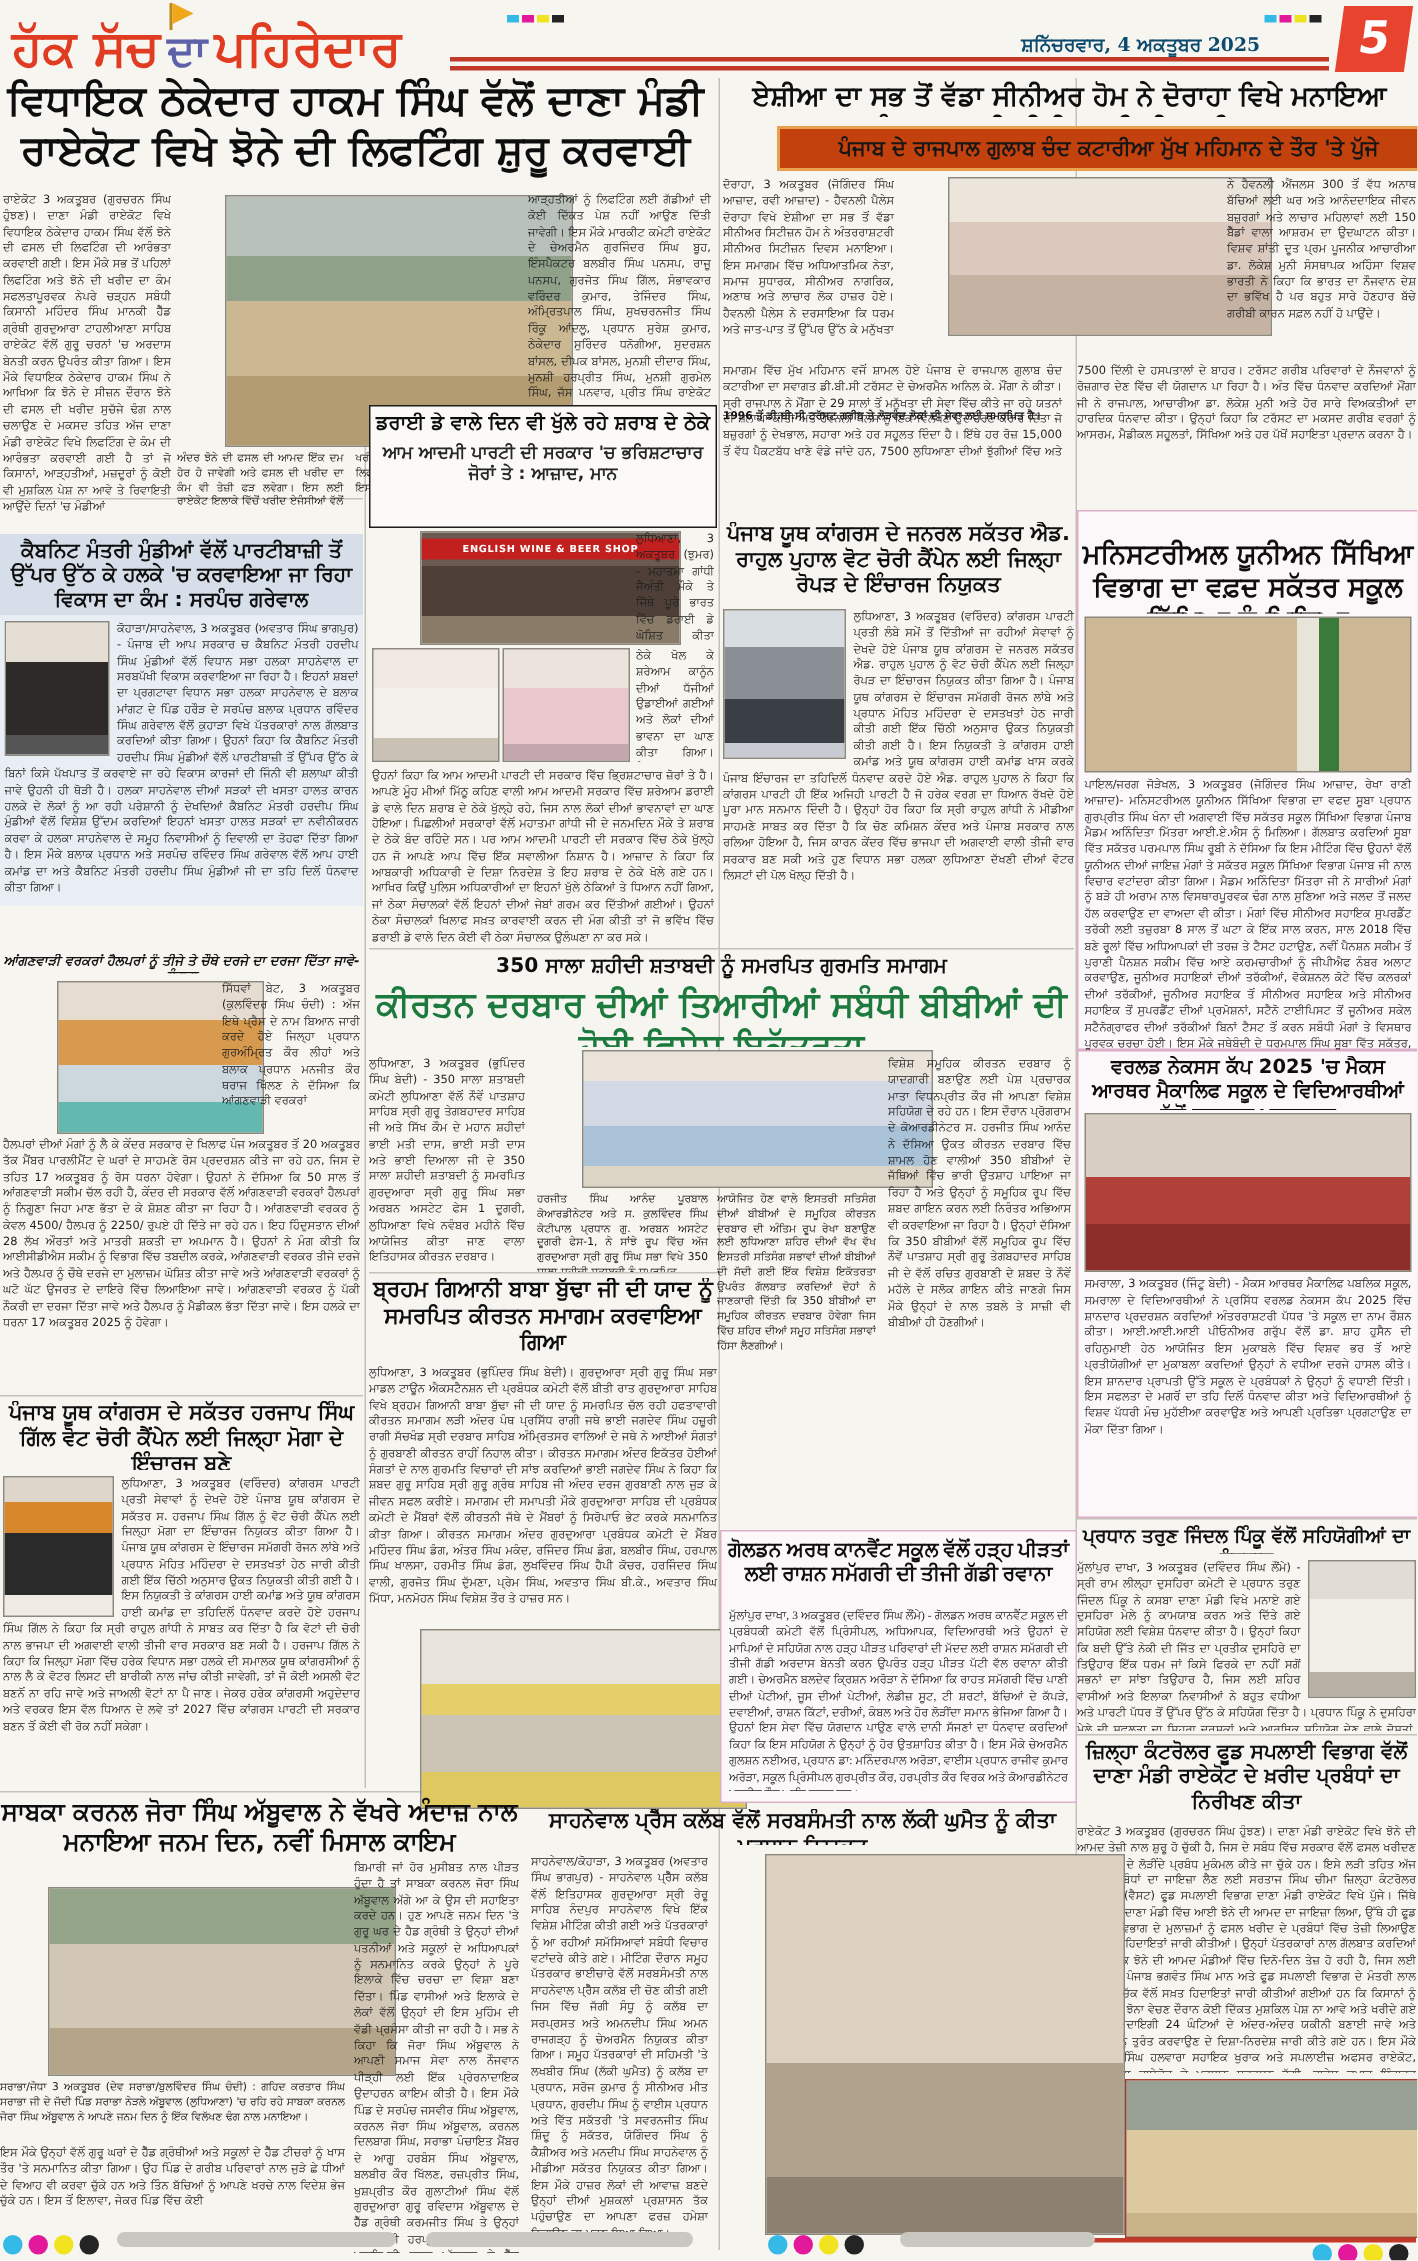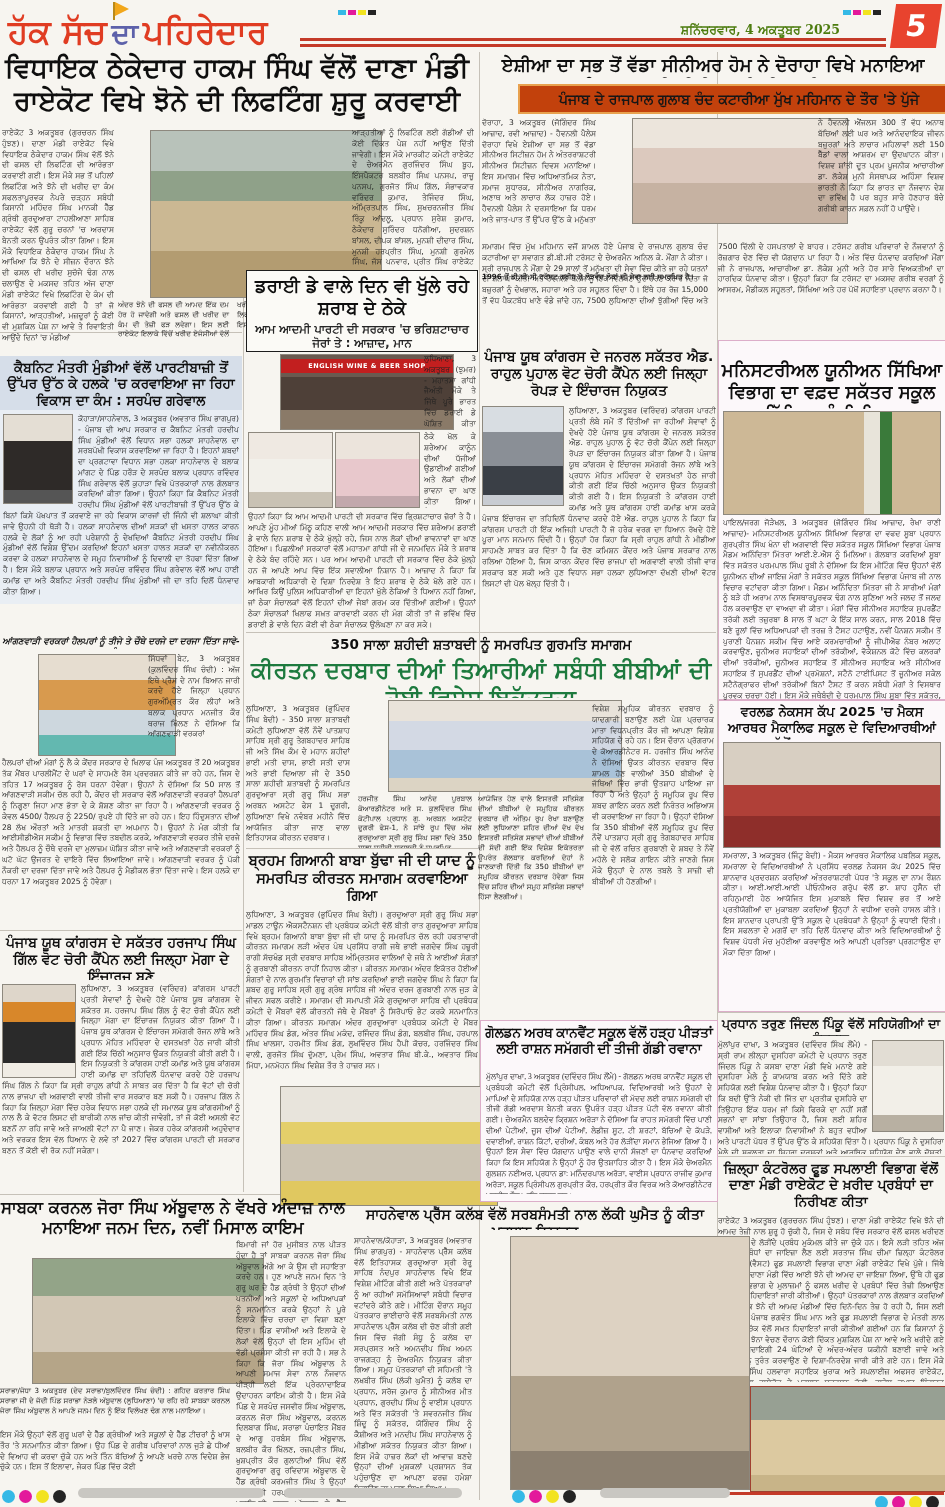--- a/index.html
+++ b/index.html
@@ -46,21 +46,21 @@
 
   <div class="abs" style="left:8px;top:2px;width:330px;height:46px;display:flex;align-items:flex-end;gap:5px;">
     <span class="logo-red" style="font-size:33px;line-height:1;">ਹੱਕ ਸੱਚ</span>
     <span style="position:relative;display:inline-block;">
       <span class="abs" style="left:2px;top:-18px;width:2px;height:18px;background:#b98a1a;"></span>
       <span class="abs" style="left:4px;top:-18px;width:0;height:0;border-top:7px solid transparent;border-bottom:7px solid transparent;border-left:14px solid #f2a71b;"></span>
       <span class="logo-blue" style="font-size:28px;line-height:1;">ਦਾ</span>
     </span>
     <span class="logo-red" style="font-size:33px;line-height:1;">ਪਹਿਰੇਦਾਰ</span>
   </div>
-  <div class="abs" style="left:610px;top:22px;width:230px;text-align:right;font-family:'DejaVu Serif',serif;font-weight:700;font-size:12.5px;color:#4d7c0f;">ਸ਼ਨਿੱਚਰਵਾਰ, 4 ਅਕਤੂਬਰ 2025</div>
+  <div class="abs" style="left:610px;top:22px;width:230px;text-align:right;font-family:'DejaVu Serif',serif;font-weight:700;font-size:12.5px;color:#0c4a6e;">ਸ਼ਨਿੱਚਰਵਾਰ, 4 ਅਕਤੂਬਰ 2025</div>
   <div class="abs pagebox" style="left:893px;top:4px;width:46px;height:44px;font-size:30px;line-height:44px;">5</div>
   <div class="rule-red" style="left:300px;top:38px;width:586px;"></div>
   <div class="rule-red" style="left:300px;top:44px;width:586px;"></div>
 
   <div class="vline" style="left:243px;top:270px;height:922px;"></div>
   <div class="vline" style="left:479px;top:52px;height:1448px;"></div>
   <div class="vline" style="left:717px;top:52px;height:1432px;"></div>
   <div class="hline" style="left:0;top:332px;width:242px;"></div>
   <div class="hline" style="left:0;top:586px;width:242px;"></div>
   <div class="hline" style="left:0;top:930px;width:242px;"></div>
@@ -70,21 +70,21 @@
   <div class="hline" style="left:718px;top:1012px;width:227px;"></div>
   <div class="hline" style="left:718px;top:1156px;width:227px;"></div>
 
   <div class="abs hl" style="left:0;top:52px;width:474px;height:72px;font-size:27px;">ਵਿਧਾਇਕ ਠੇਕੇਦਾਰ ਹਾਕਮ ਸਿੰਘ ਵੱਲੋਂ ਦਾਣਾ ਮੰਡੀ ਰਾਏਕੋਟ ਵਿਖੇ ਝੋਨੇ ਦੀ ਲਿਫਟਿੰਗ ਸ਼ੁਰੂ ਕਰਵਾਈ</div>
   <div class="abs bodytxt" style="left:2px;top:128px;width:112px;height:216px;">ਰਾਏਕੋਟ 3 ਅਕਤੂਬਰ (ਗੁਰਚਰਨ ਸਿੰਘ ਹੁੰਝਣ)। ਦਾਣਾ ਮੰਡੀ ਰਾਏਕੋਟ ਵਿਖੇ ਵਿਧਾਇਕ ਠੇਕੇਦਾਰ ਹਾਕਮ ਸਿੰਘ ਵੱਲੋਂ ਝੋਨੇ ਦੀ ਫਸਲ ਦੀ ਲਿਫਟਿੰਗ ਦੀ ਆਰੰਭਤਾ ਕਰਵਾਈ ਗਈ। ਇਸ ਮੌਕੇ ਸਭ ਤੋਂ ਪਹਿਲਾਂ ਲਿਫਟਿੰਗ ਅਤੇ ਝੋਨੇ ਦੀ ਖਰੀਦ ਦਾ ਕੰਮ ਸਫਲਤਾਪੂਰਵਕ ਨੇਪਰੇ ਚੜ੍ਹਨ ਸਬੰਧੀ ਕਿਸਾਨੀ ਮਹਿੰਦਰ ਸਿੰਘ ਮਾਨਕੀ ਹੈੱਡ ਗ੍ਰੰਥੀ ਗੁਰਦੁਆਰਾ ਟਾਹਲੀਆਣਾ ਸਾਹਿਬ ਰਾਏਕੋਟ ਵੱਲੋਂ ਗੁਰੂ ਚਰਨਾਂ 'ਚ ਅਰਦਾਸ ਬੇਨਤੀ ਕਰਨ ਉਪਰੰਤ ਕੀਤਾ ਗਿਆ। ਇਸ ਮੌਕੇ ਵਿਧਾਇਕ ਠੇਕੇਦਾਰ ਹਾਕਮ ਸਿੰਘ ਨੇ ਆਖਿਆ ਕਿ ਝੋਨੇ ਦੇ ਸੀਜ਼ਨ ਦੌਰਾਨ ਝੋਨੇ ਦੀ ਫਸਲ ਦੀ ਖਰੀਦ ਸੁਚੱਜੇ ਢੰਗ ਨਾਲ ਚਲਾਉਣ ਦੇ ਮਕਸਦ ਤਹਿਤ ਅੱਜ ਦਾਣਾ ਮੰਡੀ ਰਾਏਕੋਟ ਵਿਖੇ ਲਿਫਟਿੰਗ ਦੇ ਕੰਮ ਦੀ ਆਰੰਭਤਾ ਕਰਵਾਈ ਗਈ ਹੈ ਤਾਂ ਜੋ ਕਿਸਾਨਾਂ, ਆੜ੍ਹਤੀਆਂ, ਮਜ਼ਦੂਰਾਂ ਨੂੰ ਕੋਈ ਵੀ ਮੁਸ਼ਕਿਲ ਪੇਸ਼ ਨਾ ਆਵੇ ਤੇ ਰਿਵਾਇਤੀ ਆਉਂਦੇ ਦਿਨਾਂ 'ਚ ਮੰਡੀਆਂ</div>
   <div class="ph" style="left:118px;top:130px;width:230px;height:166px;background:linear-gradient(#b8c2ba 0 24%,#8fa189 24% 42%,#cbb893 42% 72%,#b39c71 72%);"></div>
   <div class="abs cap" style="left:118px;top:300px;width:230px;height:46px;column-count:2;column-gap:8px;">ਅੰਦਰ ਝੋਨੇ ਦੀ ਫਸਲ ਦੀ ਆਮਦ ਇੱਕ ਦਮ ਹੋਰ ਹੋ ਜਾਵੇਗੀ ਅਤੇ ਫਸਲ ਦੀ ਖਰੀਦ ਦਾ ਕੰਮ ਵੀ ਤੇਜ਼ੀ ਫੜ ਲਵੇਗਾ। ਇਸ ਲਈ ਰਾਏਕੋਟ ਇਲਾਕੇ ਵਿੱਚੋਂ ਖਰੀਦ ਏਜੰਸੀਆਂ ਵੱਲੋਂ ਖਰੀਦੀ ਗਈ ਫਸਲ ਦੀਆਂ ਬੋਰੀਆਂ ਦੀ ਲਿਫਟਿੰਗ ਨਾਲੋ-ਨਾਲ ਕਰਵਾਈ ਜਾਵੇਗੀ। ਇਸ ਮੌਕੇ ਟਰੱਕ ਯੂਨੀਅਨ ਰਾਏਕੋਟ ਦੇ ਪ੍ਰਧਾਨ ਬਿੰਦਰਜੀਤ ਸਿੰਘ ਗਿੱਲ ਨੇ ਆਖਿਆ ਕਿ ਝੋਨੇ ਦੀ ਖਰੀਦ ਦੌਰਾਨ</div>
   <div class="abs bodytxt" style="left:352px;top:128px;width:122px;height:138px;">ਆੜ੍ਹਤੀਆਂ ਨੂੰ ਲਿਫਟਿੰਗ ਲਈ ਗੱਡੀਆਂ ਦੀ ਕੋਈ ਦਿੱਕਤ ਪੇਸ਼ ਨਹੀਂ ਆਉਣ ਦਿੱਤੀ ਜਾਵੇਗੀ। ਇਸ ਮੌਕੇ ਮਾਰਕੀਟ ਕਮੇਟੀ ਰਾਏਕੋਟ ਦੇ ਚੇਅਰਮੈਨ ਗੁਰਜਿੰਦਰ ਸਿੰਘ ਬੂਹ, ਇੰਸਪੈਕਟਰ ਬਲਬੀਰ ਸਿੰਘ ਪਨਸਪ, ਰਾਜੂ ਪਨਸਪ, ਗੁਰਜੋਤ ਸਿੰਘ ਗਿੱਲ, ਸੰਭਾਵਕਾਰ ਵਰਿੰਦਰ ਕੁਮਾਰ, ਤੇਜਿੰਦਰ ਸਿੰਘ, ਅੰਮ੍ਰਿਤਪਾਲ ਸਿੰਘ, ਸੁਖਚਰਨਜੀਤ ਸਿੰਘ ਰਿੰਕੂ ਆਂਦਲੂ, ਪ੍ਰਧਾਨ ਸੁਰੇਸ਼ ਕੁਮਾਰ, ਠੇਕੇਦਾਰ ਸੁਰਿੰਦਰ ਧਨੋਗੀਆ, ਸੁਦਰਸ਼ਨ ਬਾਂਸਲ, ਦੀਪਕ ਬਾਂਸਲ, ਮੁਨਸ਼ੀ ਦੀਦਾਰ ਸਿੰਘ, ਮੁਨਸ਼ੀ ਹਰਪ੍ਰੀਤ ਸਿੰਘ, ਮੁਨਸ਼ੀ ਗੁਰਮੇਲ ਸਿੰਘ, ਜੱਸ ਪਨਵਾਰ, ਪ੍ਰੀਤ ਸਿੰਘ ਰਾਏਕੋਟ ਆਦਿ ਹਾਜ਼ਰ ਸਨ।</div>
 
   <div class="abs boxed" style="left:246px;top:270px;width:230px;height:80px;">
-    <div class="hl" style="font-size:18px;margin-top:4px;">ਡਰਾਈ ਡੇ ਵਾਲੇ ਦਿਨ ਵੀ ਖੁੱਲੇ ਰਹੇ ਸ਼ਰਾਬ ਦੇ ਠੇਕੇ</div>
+    <div class="hl" style="font-size:13px;margin-top:4px;">ਡਰਾਈ ਡੇ ਵਾਲੇ ਦਿਨ ਵੀ ਖੁੱਲੇ ਰਹੇ ਸ਼ਰਾਬ ਦੇ ਠੇਕੇ</div>
     <div class="hl" style="font-size:11.5px;margin-top:3px;color:#262626;">ਆਮ ਆਦਮੀ ਪਾਰਟੀ ਦੀ ਸਰਕਾਰ 'ਚ ਭਰਿਸ਼ਟਾਚਾਰ ਜੋਰਾਂ ਤੇ : ਆਜ਼ਾਦ, ਮਾਨ</div>
   </div>
   <div class="ph" style="left:248px;top:354px;width:172px;height:74px;background:linear-gradient(#6a5a50 0 30%,#4e4038 30% 75%,#8a7a68 75%);">
     <div class="sign">ENGLISH WINE &amp; BEER SHOP</div>
   </div>
   <div class="abs bodytxt" style="left:424px;top:354px;width:52px;height:74px;">ਲੁਧਿਆਣਾ, 3 ਅਕਤੂਬਰ (ਝੁਮਰ) - ਮਹਾਤਮਾ ਗਾਂਧੀ ਜੈਅੰਤੀ ਮੌਕੇ ਤੇ ਜਿੱਥੇ ਪੂਰੇ ਭਾਰਤ ਵਿੱਚ ਡਰਾਈ ਡੇ ਘੋਸ਼ਿਤ ਕੀਤਾ ਗਿਆ ਹੈ, ਪਰ ਲੁਧਿਆਣਾ ਸ਼ਹਿਰ ਦੇ ਥਾਣਿਆਂ ਦੇ ਕਈ ਇਲਾਕਿਆਂ ਵਿੱਚ ਸ਼ਰਾਬ ਦੇ</div>
   <div class="abs" style="left:248px;top:432px;width:172px;height:76px;display:flex;gap:2px;">
     <div style="flex:1;border:1px solid #8d887e;background:linear-gradient(#efe9e2 0 35%,#f2f0ea 35% 80%,#c9c2b4 80%);"></div>
     <div style="flex:1;border:1px solid #8d887e;background:linear-gradient(#ece4dc 0 35%,#e8c8cc 35% 85%,#c2a8ac 85%);"></div>
   </div>

